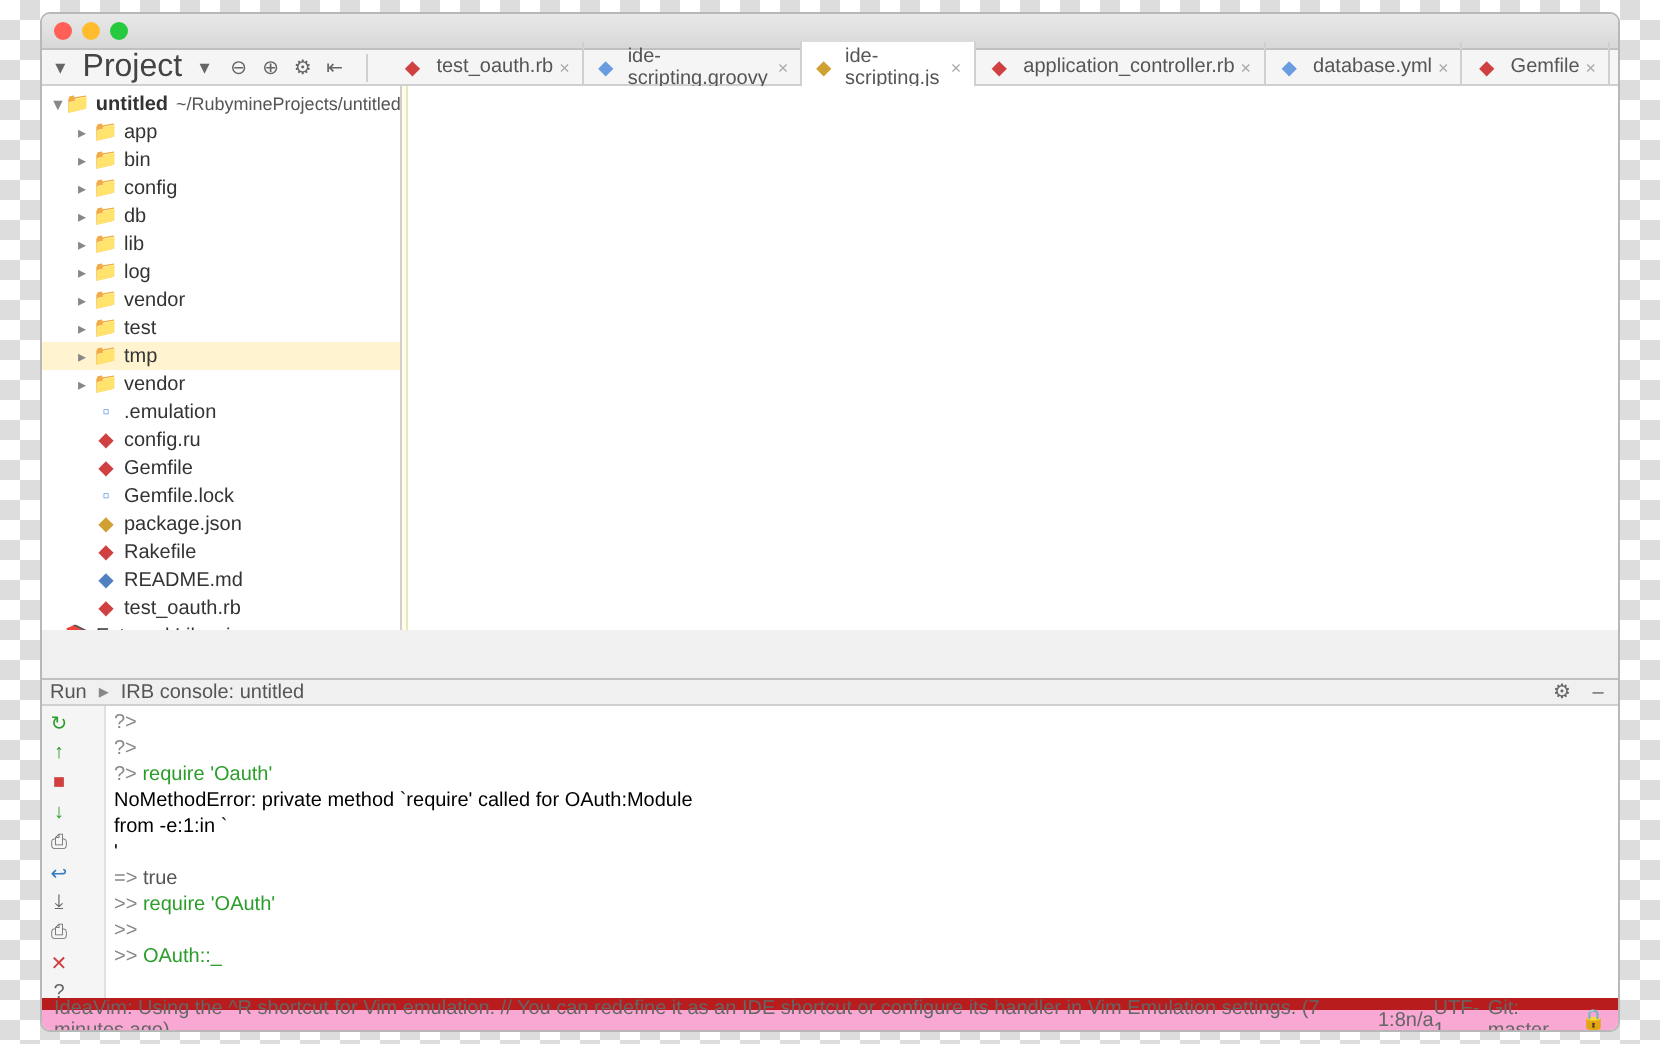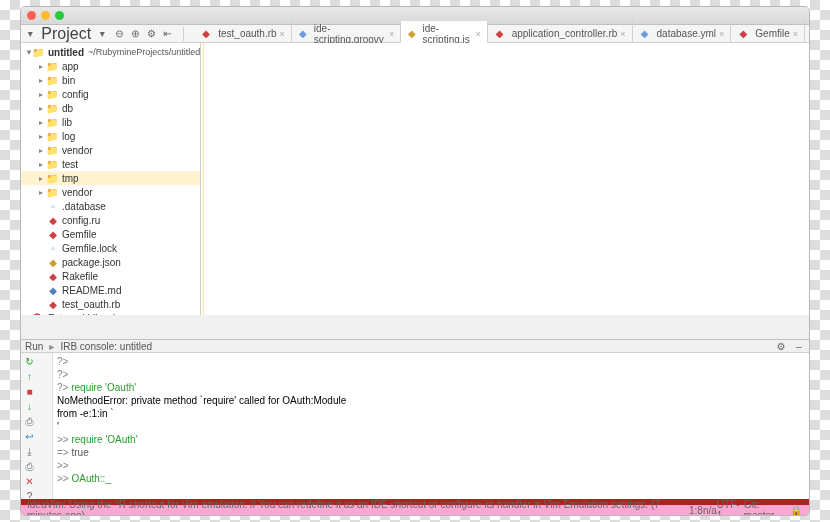--- a/index.html
+++ b/index.html
@@ -156,21 +156,21 @@
             <span class="tlabel">tmp</span>
           </div>
           <div class="tree-item" style="padding-left: 18px;">
             <span class="tw">▸</span>
             <span class="ficon folder">📁</span>
             <span class="tlabel">vendor</span>
           </div>
           <div class="tree-item" style="padding-left: 18px;">
             <span class="tw"></span>
             <span class="ficon file">▫</span>
-            <span class="tlabel">.database</span>
+            <span class="tlabel">.emulation</span>
           </div>
           <div class="tree-item" style="padding-left: 18px;">
             <span class="tw"></span>
             <span class="ficon rb">◆</span>
             <span class="tlabel">config.ru</span>
           </div>
           <div class="tree-item" style="padding-left: 18px;">
             <span class="tw"></span>
             <span class="ficon rb">◆</span>
             <span class="tlabel">Gemfile</span>
@@ -236,22 +236,22 @@
         <span class="rt red">✕</span>
         <span class="rt">?</span>
         <span class="rt green">▶</span>
       </div>
       <div class="console" id="console">
           <div><span class="p">?&gt;</span> </div>
           <div><span class="p">?&gt;</span> </div>
           <div><span class="p">?&gt;</span> <span class="kw">require 'Oauth'</span></div>
           <div><span class="p"></span> NoMethodError: private method `require' called for OAuth:Module</div>
           <div><span class="p"></span>         from -e:1:in `<main>'</main></div>
+          <div><span class="p">=&gt;</span> <span class="res">true</span></div>
           <div><span class="p">&gt;&gt;</span> <span class="kw">require 'OAuth'</span></div>
-          <div><span class="p">=&gt;</span> <span class="res">true</span></div>
           <div><span class="p">&gt;&gt;</span> </div>
           <div><span class="p">&gt;&gt;</span> <span class="kw">OAuth::_</span></div>
         </div>
     </div>
   </div>
 
   <div class="statusbar">
     <span>IdeaVim: Using the ^R shortcut for Vim emulation. // You can redefine it as an IDE shortcut or configure its handler in Vim Emulation settings. (7 minutes ago)</span>
     <span class="flex"></span>
     <span class="seg">1:8</span>

